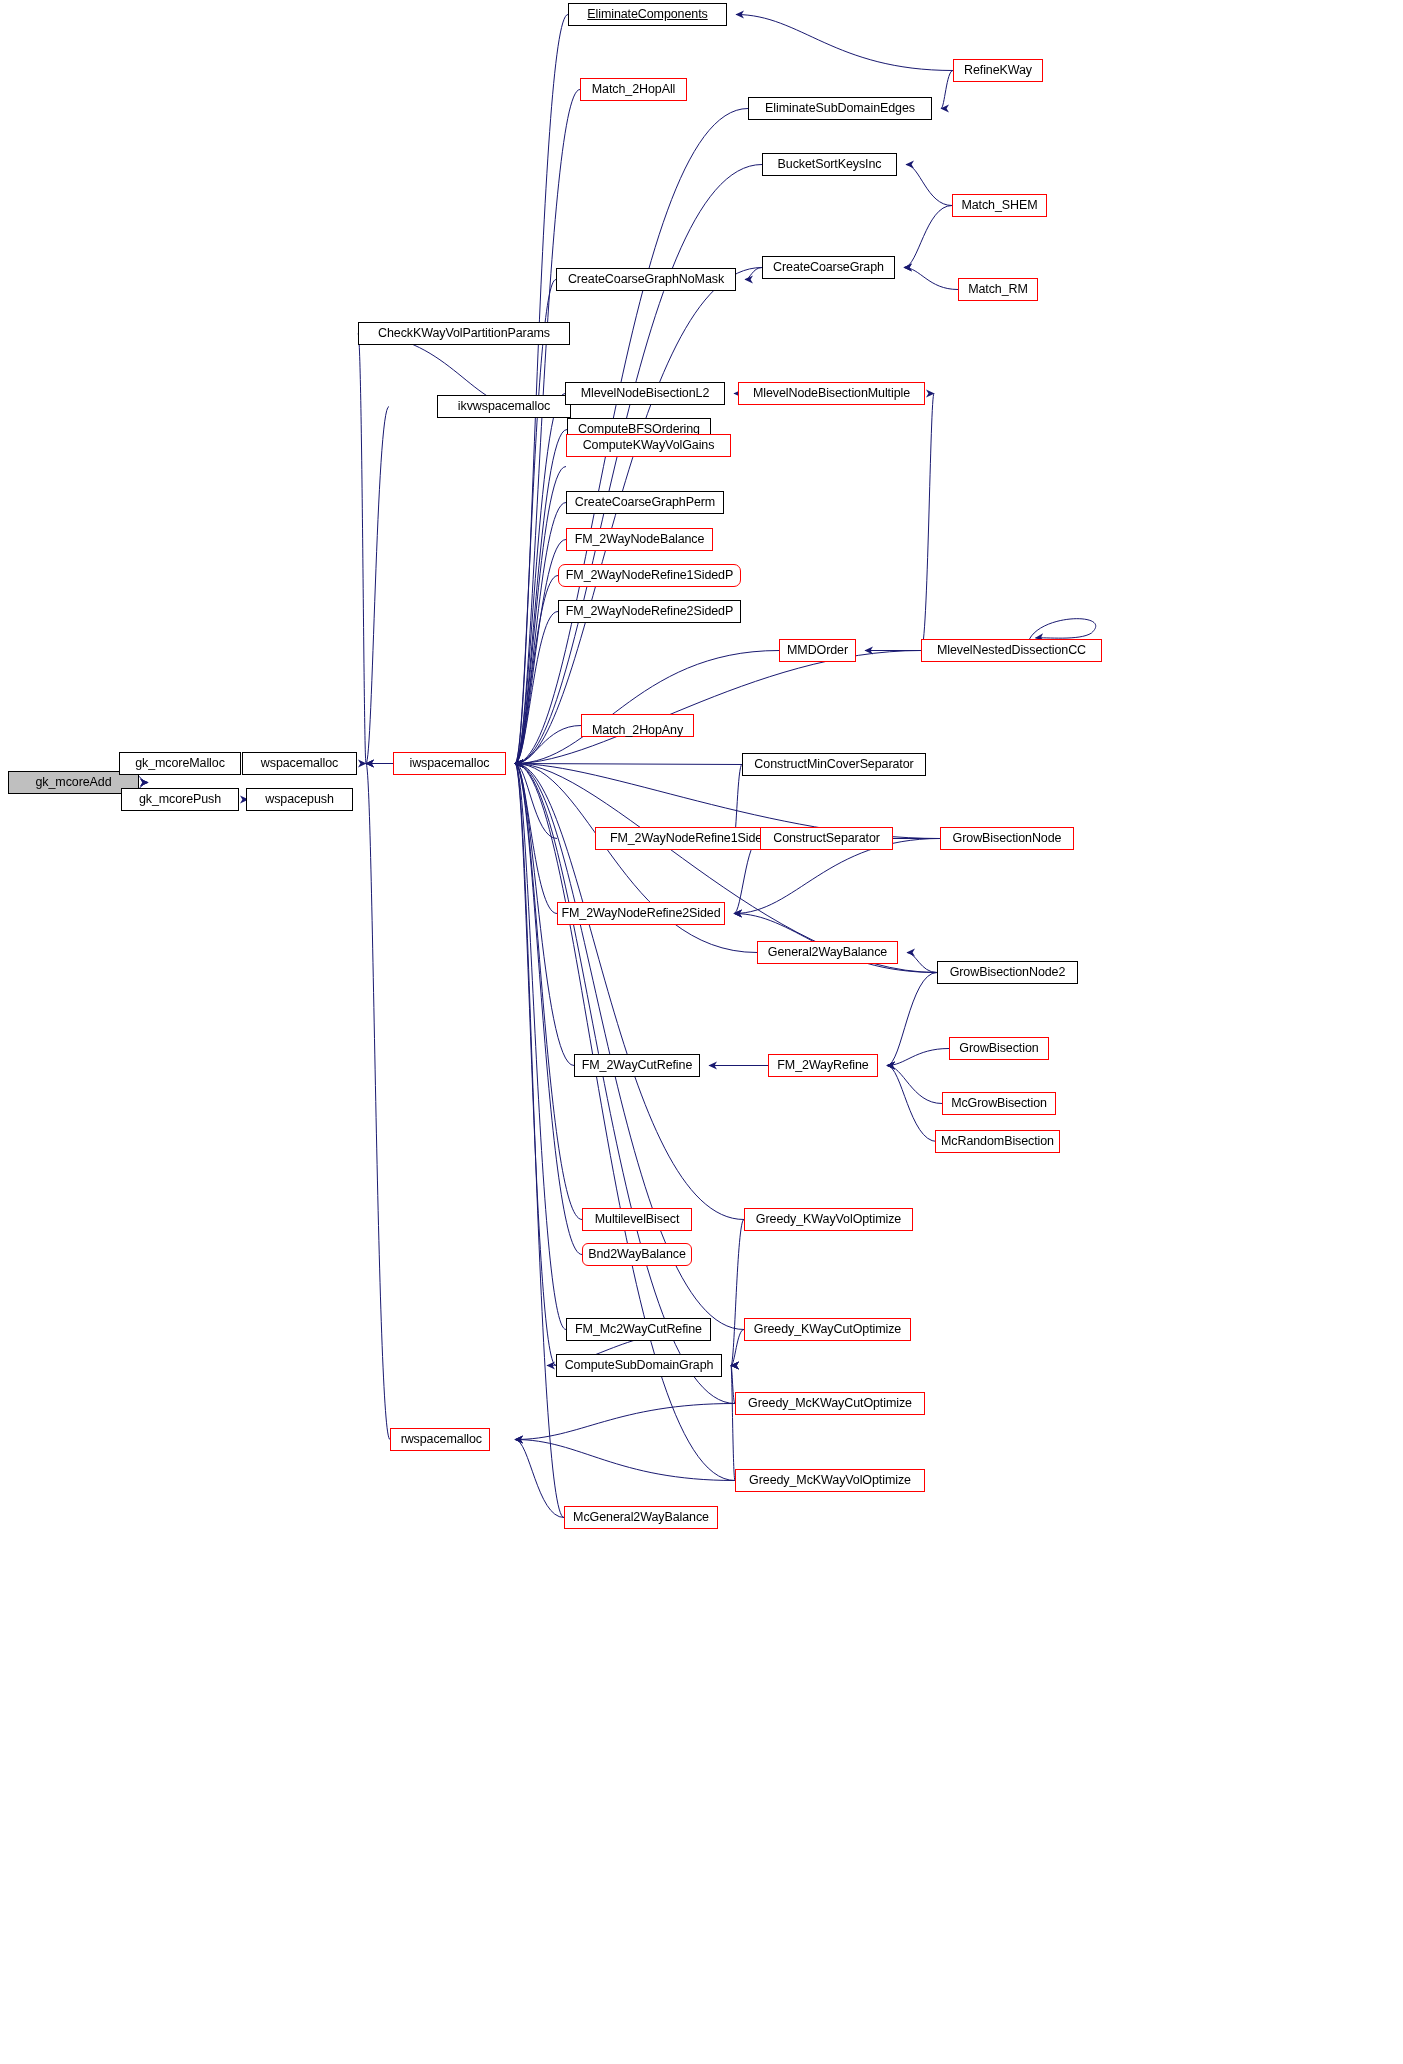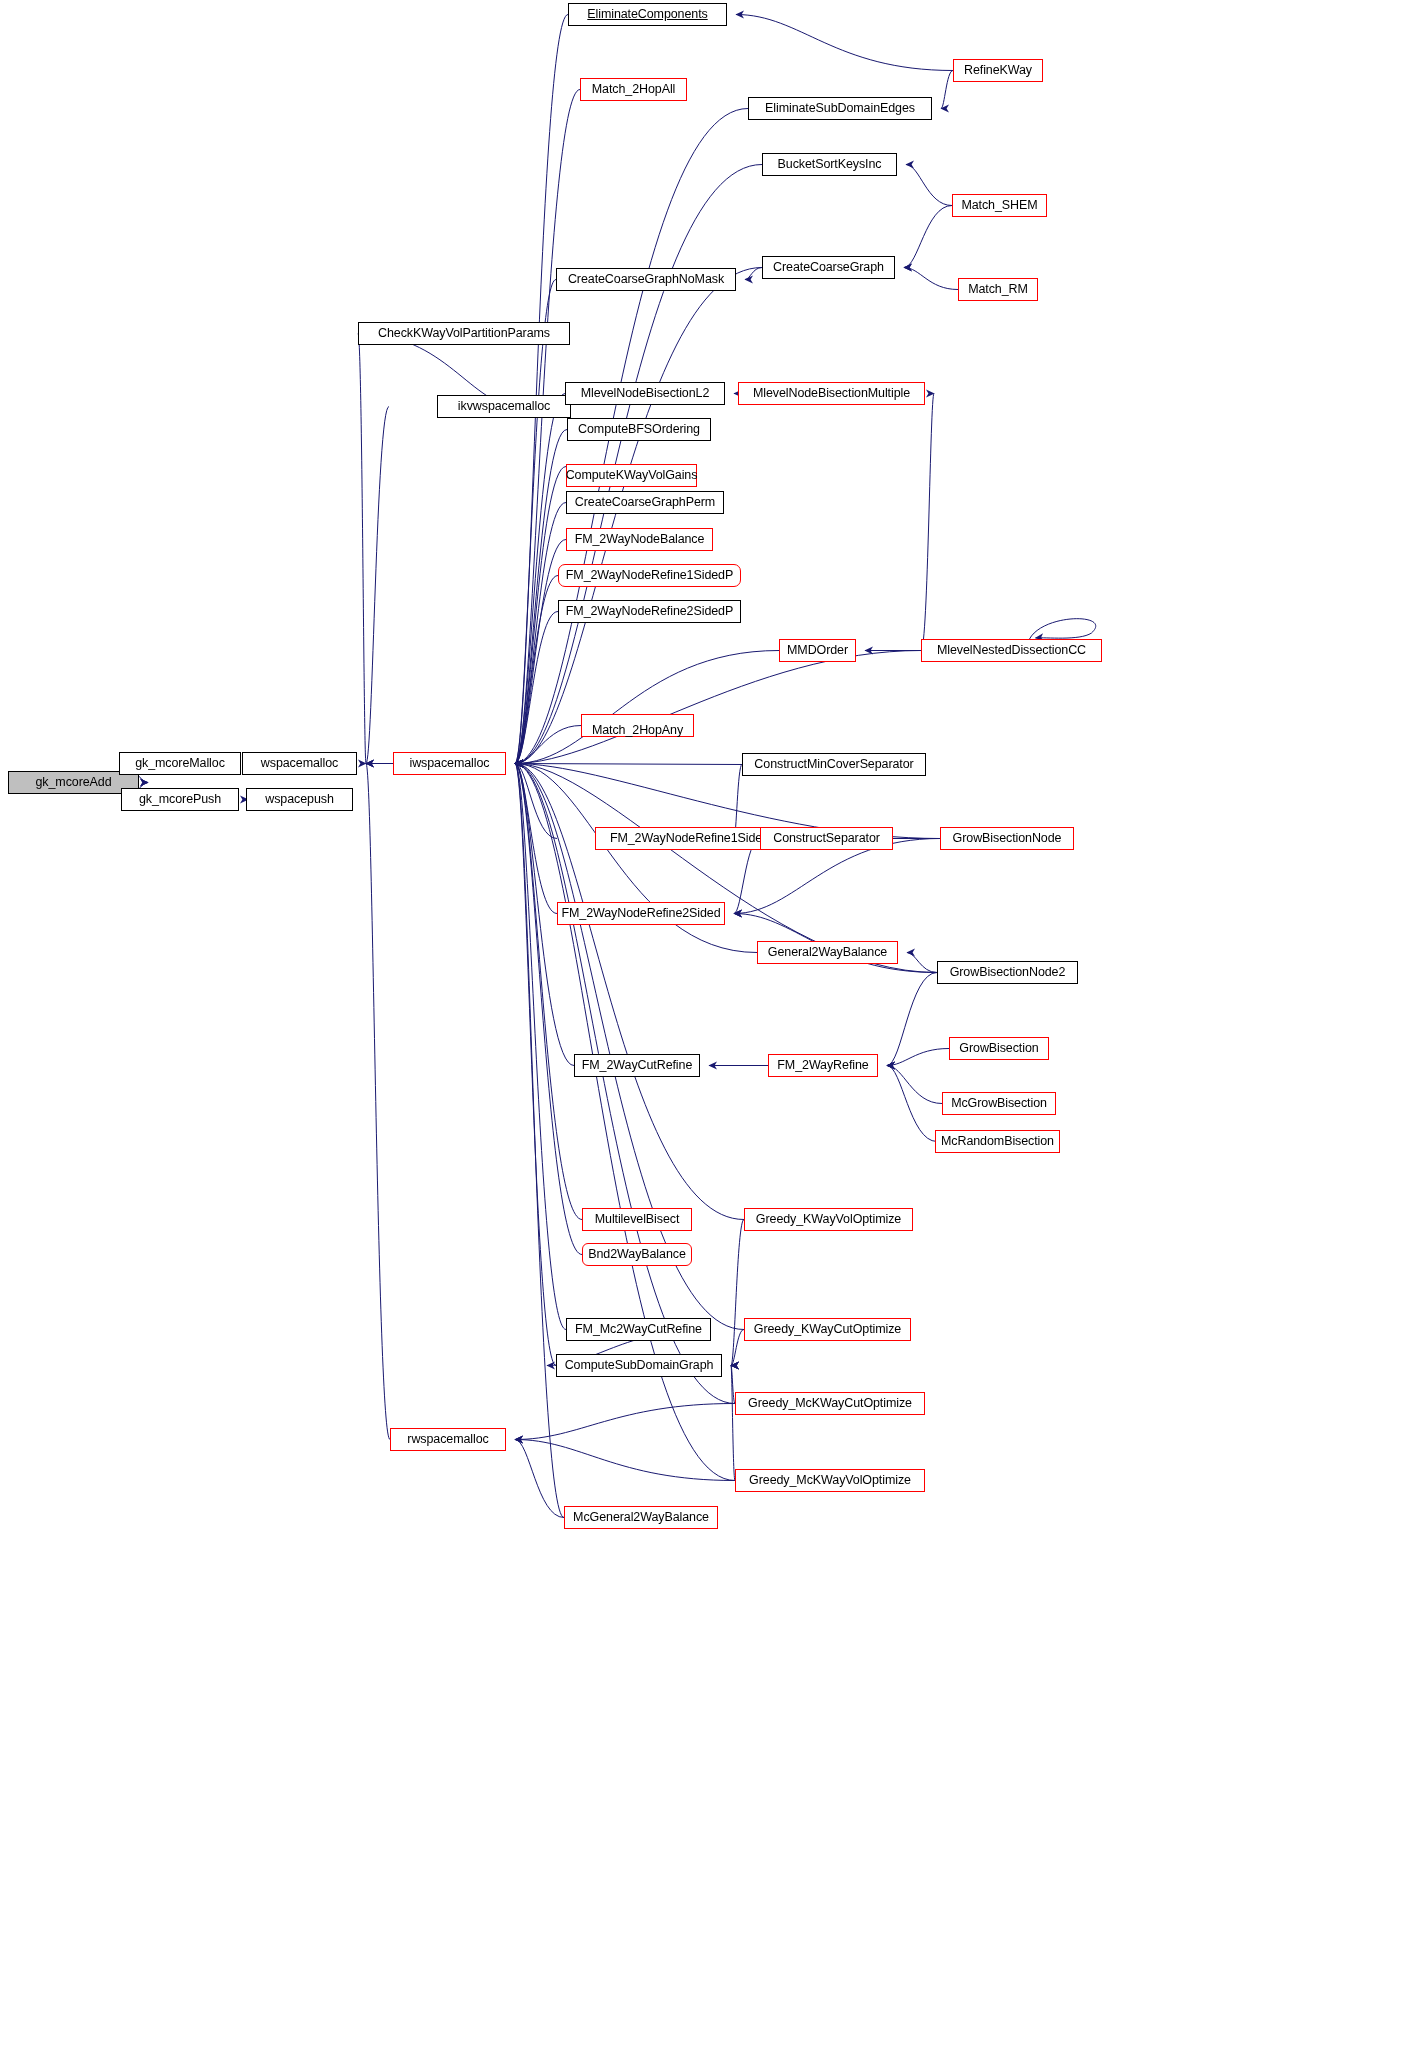--- a/index.html
+++ b/index.html
@@ -146,21 +146,21 @@
       </div>
       <div class="node" style="left: 242px; top: 752px; width: 115px;">
         <span class="node-label">wspacemalloc</span>
       </div>
       <div class="node" style="left: 246px; top: 788px; width: 107px;">
         <span class="node-label">wspacepush</span>
       </div>
       <div class="node red" style="left: 393px; top: 752px; width: 113px;">
         <span class="node-label">iwspacemalloc</span>
       </div>
-      <div class="node red" style="left: 390px; top: 1428px; width: 116px;">
+      <div class="node red" style="left: 390px; top: 1428px; width: 100px; justify-content: flex-end;">
         <span class="node-label">rwspacemalloc</span>
       </div>
       <div class="node" style="left: 389px; top: 395px; width: 134px; margin-left: 48px;">
         <span class="node-label">ikvwspacemalloc</span>
       </div>
       <div class="node" style="left: 358px; top: 322px; width: 212px;">
         <span class="node-label">CheckKWayVolPartitionParams</span>
       </div>
       <div class="node" style="left: 568px; top: 3px; width: 159px; text-decoration: underline;">
         <span class="node-label">EliminateComponents</span>
@@ -191,21 +191,21 @@
       </div>
       <div class="node" style="left: 565px; top: 382px; width: 160px;">
         <span class="node-label">MlevelNodeBisectionL2</span>
       </div>
       <div class="node red" style="left: 738px; top: 382px; width: 187px;">
         <span class="node-label">MlevelNodeBisectionMultiple</span>
       </div>
       <div class="node" style="left: 567px; top: 418px; width: 144px;">
         <span class="node-label">ComputeBFSOrdering</span>
       </div>
-      <div class="node red" style="left: 566px; top: 464px; width: 131px;">
+      <div class="node red" style="left: 566px; top: 434px; width: 165px;">
         <span class="node-label">ComputeKWayVolGains</span>
       </div>
       <div class="node" style="left: 566px; top: 491px; width: 158px;">
         <span class="node-label">CreateCoarseGraphPerm</span>
       </div>
       <div class="node red" style="left: 566px; top: 528px; width: 147px;">
         <span class="node-label">FM_2WayNodeBalance</span>
       </div>
       <div class="node red" style="left: 558px; top: 564px; width: 183px; border-radius: 7px;">
         <span class="node-label">FM_2WayNodeRefine1SidedP</span>

